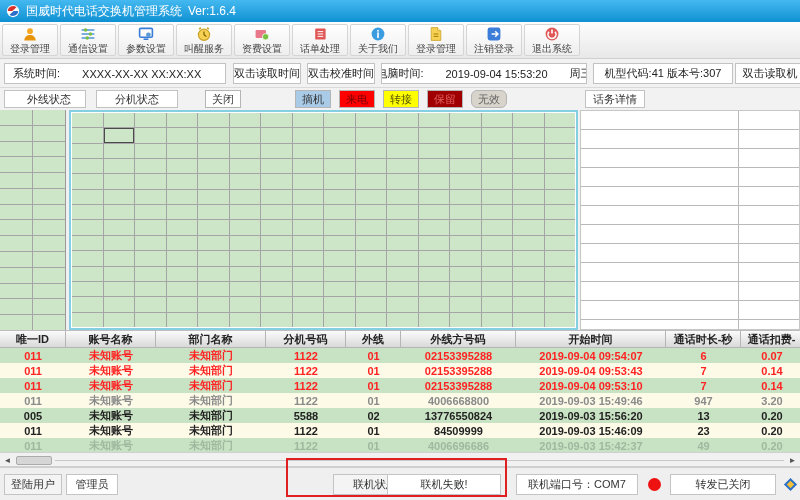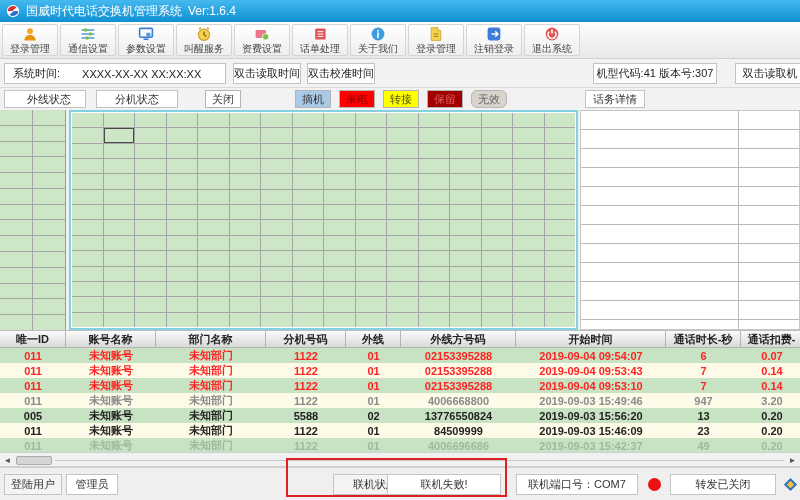--- a/index.html
+++ b/index.html
@@ -221,21 +221,26 @@
       </div>
     </div>
 
   <div class="timebar">
     <div class="tbox" style="left:4px;width:222px;justify-content:flex-start;padding-left:8px;">
       <span>系统时间:</span>
       <span>XXXX-XX-XX XX:XX:XX</span>
     </div>
     <div class="tbox" style="left:233px;width:68px;">双击读取时间</div>
     <div class="tbox" style="left:307px;width:68px;">双击校准时间</div>
-    <div class="tbox" style="left:593px;width:124px;text-align:right;">机型代码:41  版本号:307</div>
+    <div class="tbox" style="left:381px;width:206px;">
+      <span>电脑时间:</span>
+      <span>2019-09-04 15:53:20</span>
+      <span>周三</span>
+    </div>
+    <div class="tbox" style="left:593px;width:140px;text-align:right;">机型代码:41  版本号:307</div>
     <div class="tbox" style="left:735px;width:70px;">双击读取机</div>
   </div>
 
   <div class="legendbar">
     <div class="lbox" style="left:4px;width:82px;padding-left:8px;">外线状态</div>
     <div class="lbox" style="left:96px;width:82px;">分机状态</div>
     <div class="legendwrap" id="legendwrap">
         <span class="chip" style="background: rgb(255, 255, 255); color: rgb(51, 51, 51);">关闭</span>
         <span class="chip" style="background: rgb(185, 220, 171); color: rgb(51, 51, 51); margin-left: 2px; margin-top: 46px;">空闲</span>
         <span class="chip" style="background: rgb(169, 203, 232); color: rgb(51, 51, 51);">摘机</span>

